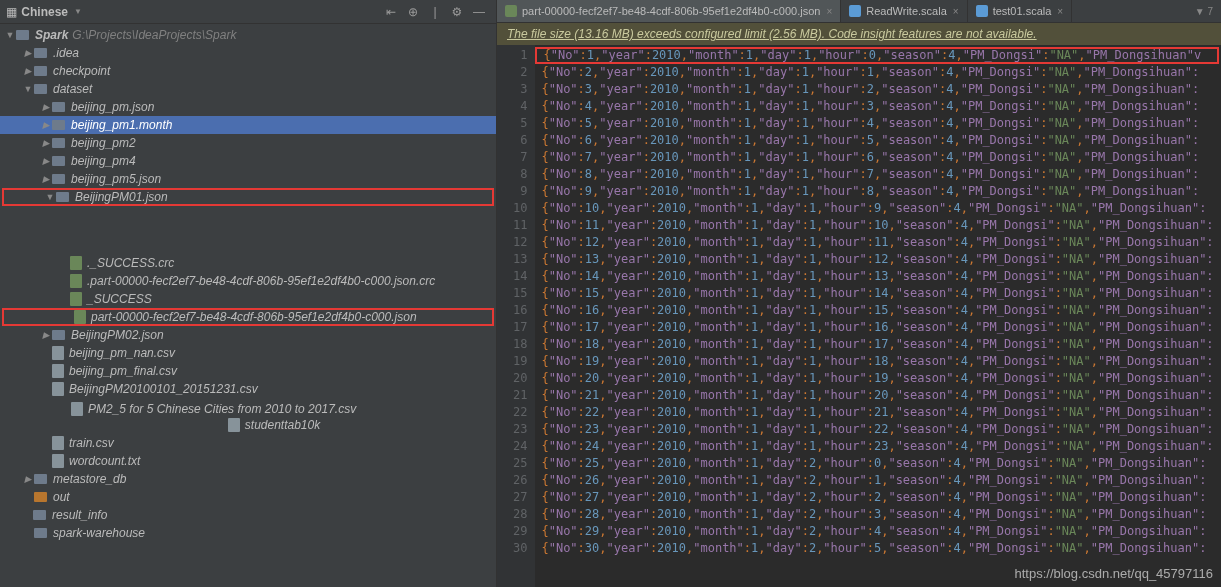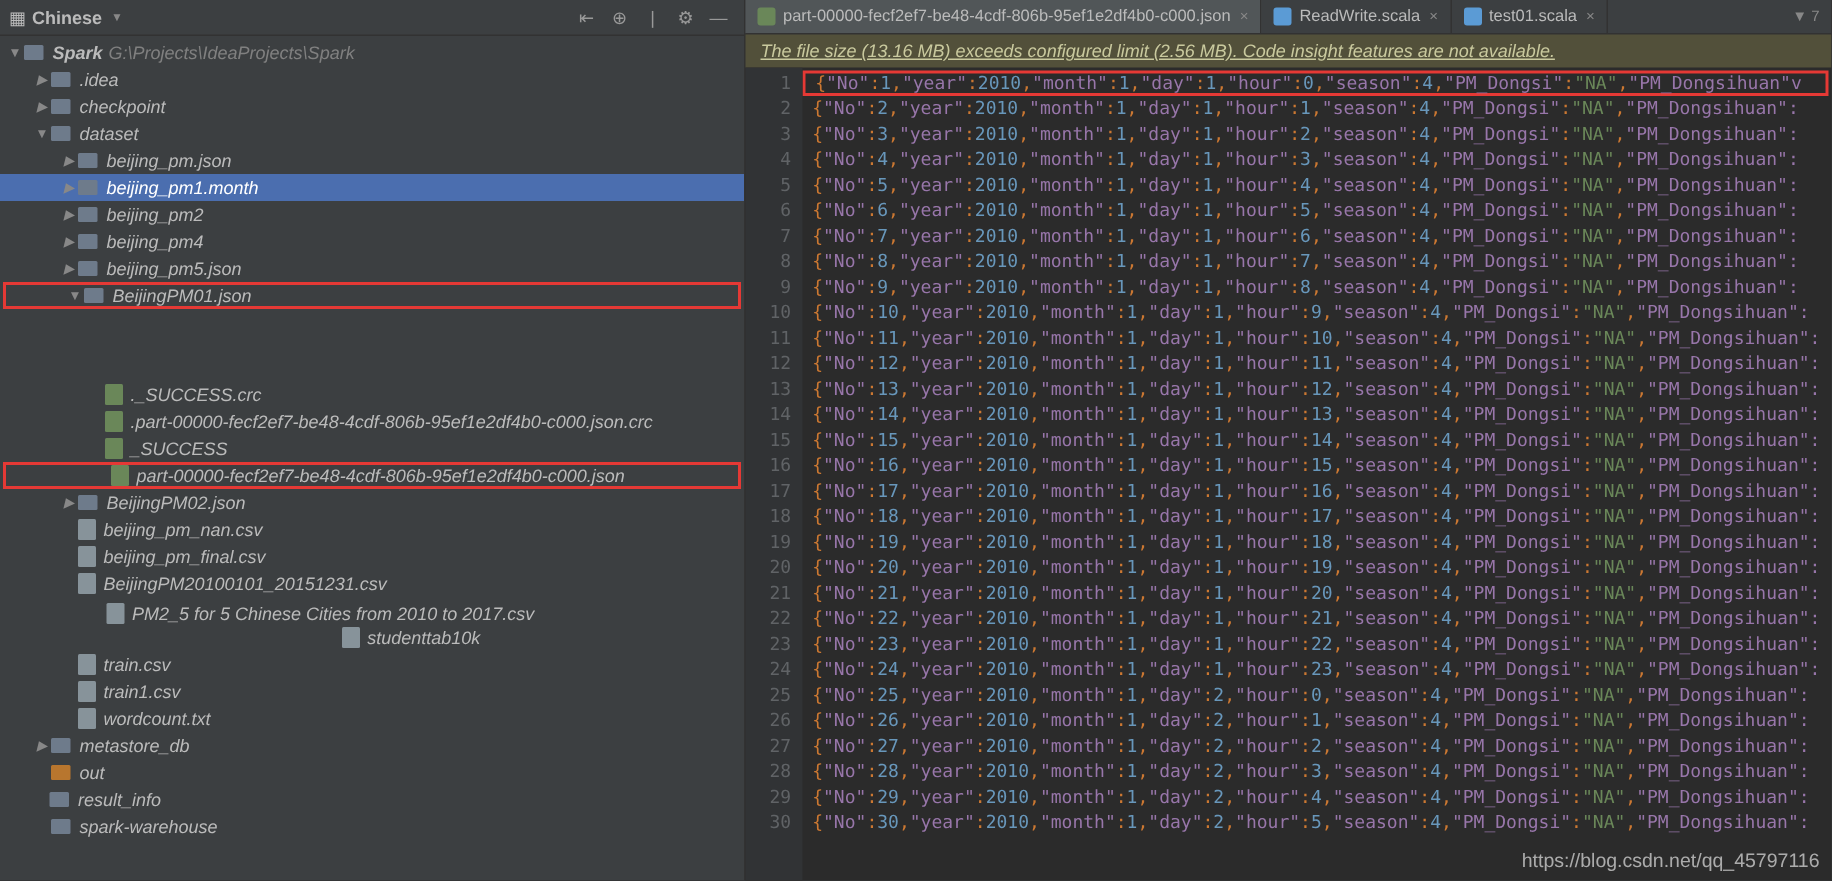--- a/index.html
+++ b/index.html
@@ -321,25 +321,20 @@
           </div>
           <div class="tree-row" style="padding-left: 40px; justify-content: center;">
             <span class="tree-arrow"></span>
             <span class="file-icon"></span>
             <span class="tree-label">studenttab10k</span>
           </div>
           <div class="tree-row" style="padding-left: 40px;">
             <span class="tree-arrow"></span>
             <span class="file-icon"></span>
             <span class="tree-label">train.csv</span>
-          </div>
-          <div class="tree-row" style="padding-left: 40px;">
-            <span class="tree-arrow"></span>
-            <span class="file-icon"></span>
-            <span class="tree-label">train1.csv</span>
           </div>
           <div class="tree-row" style="padding-left: 40px;">
             <span class="tree-arrow"></span>
             <span class="file-icon"></span>
             <span class="tree-label">wordcount.txt</span>
           </div>
           <div class="tree-row" style="padding-left: 22px;">
             <span class="tree-arrow">▶</span>
             <span class="folder-gray"></span>
             <span class="tree-label">metastore_db</span>

